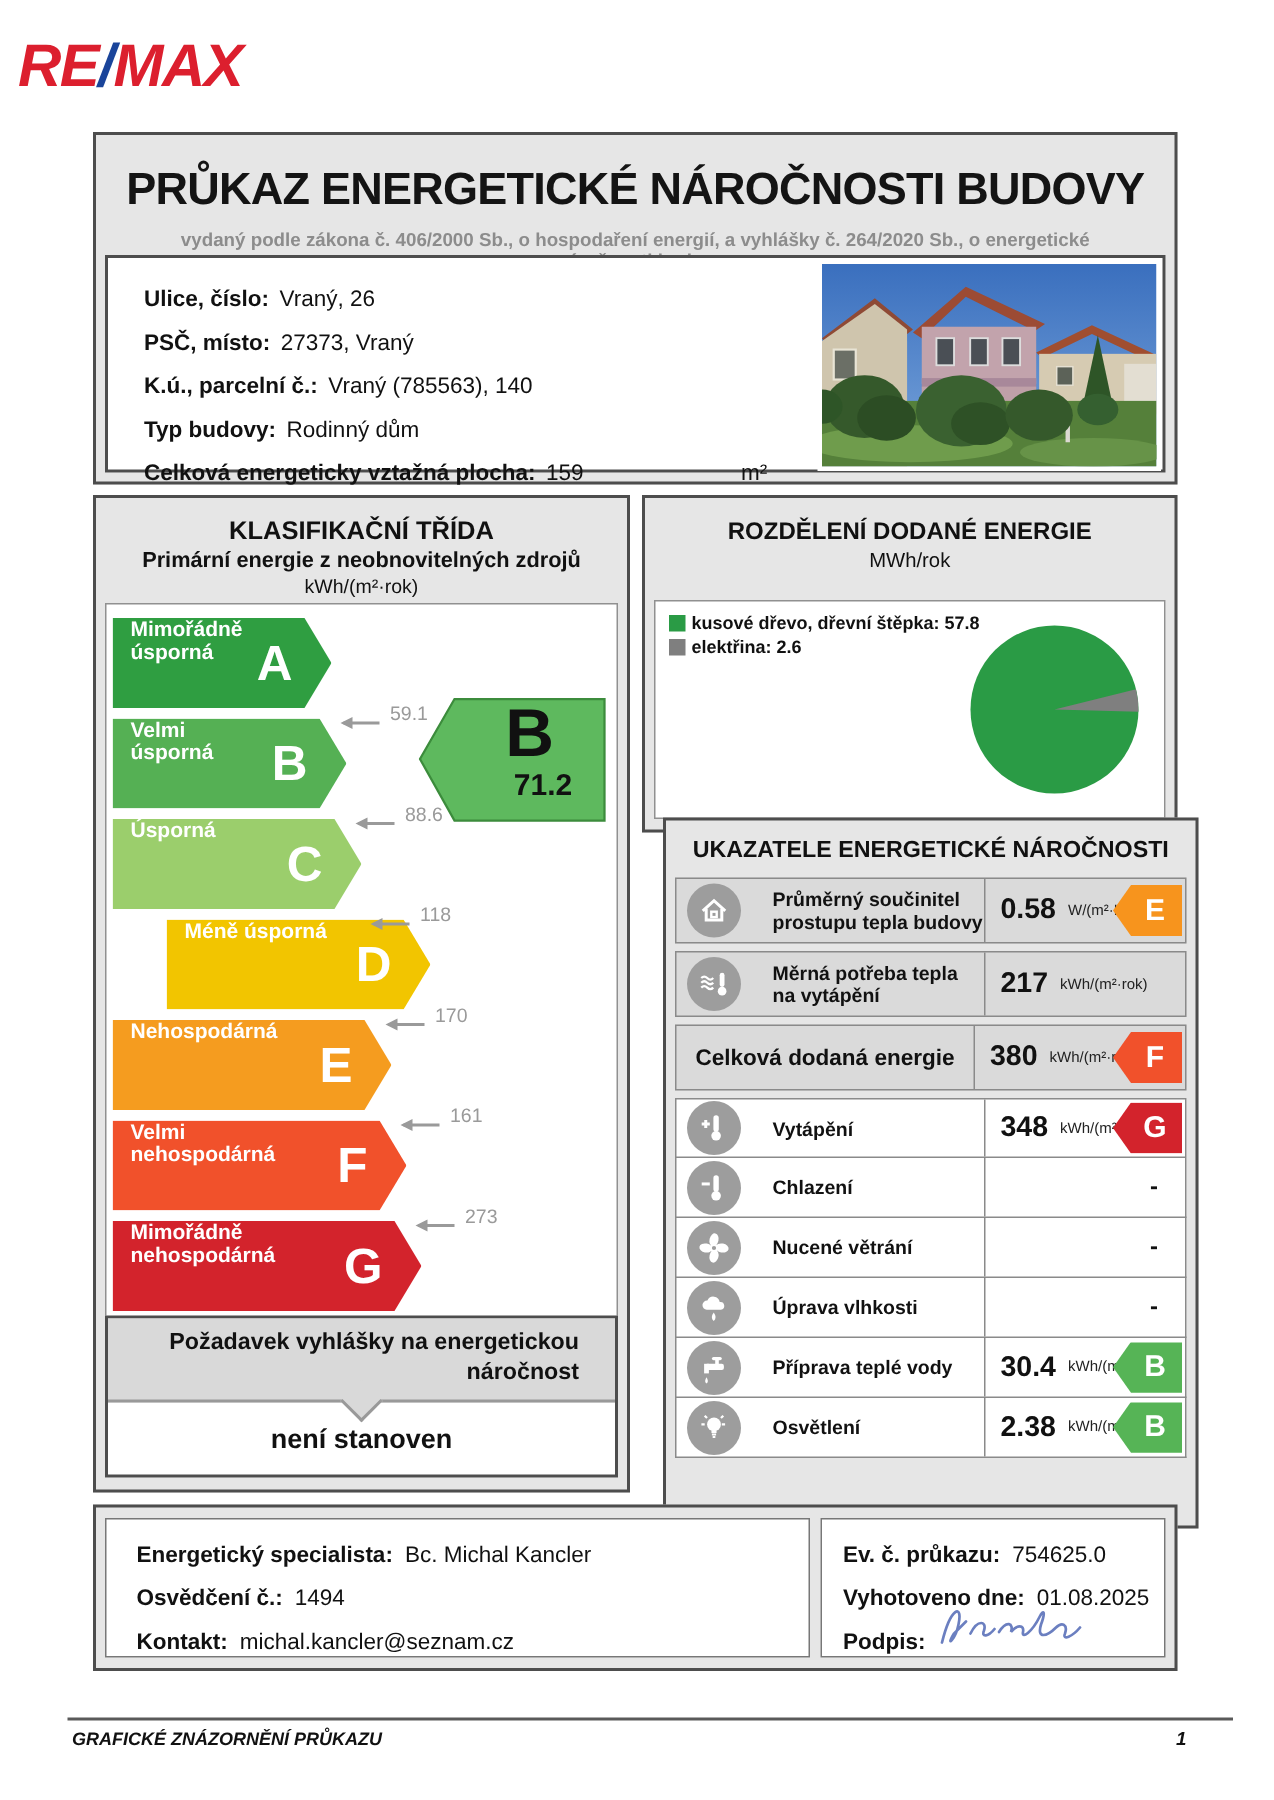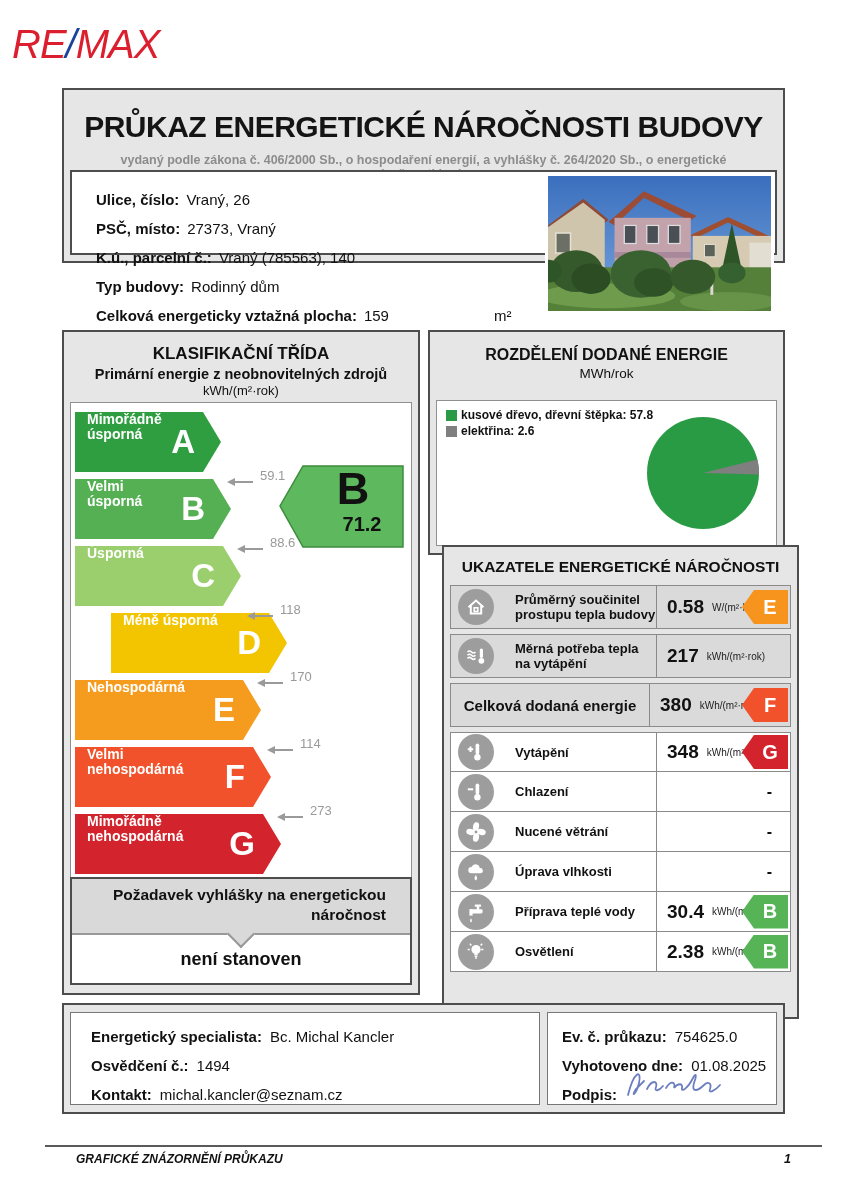--- a/index.html
+++ b/index.html
@@ -1,23 +1,23 @@
 <!DOCTYPE html>
 <html><head>
 <meta charset="utf-8">
 <style>
   html,body{margin:0;padding:0;background:#fff}
   body{width:849px;height:1200px;position:relative;font-family:"Liberation Sans",sans-serif;color:#111;overflow:hidden}
   .panel{position:absolute;background:#e6e6e6;border:2px solid #4d4d4d;box-sizing:border-box}
   
-  #logo{position:absolute;left:12px;top:22px;font-size:40px;font-weight:normal;font-style:italic;letter-spacing:-1px}
+  #logo{position:absolute;left:12px;top:22px;font-size:40px;font-weight:bold;font-style:italic;letter-spacing:-1px}
   #logo .red{color:#dc1f2e}
   #logo .blue{color:#1a449a}
   
-  #hdr{left:62px;top:88px;width:723px;height:175px}
+  #hdr{left:62px;top:88px;width:723px;height:235px}
   .hdr-title{margin-top:20px;text-align:center;font-size:30px;font-weight:bold;letter-spacing:-.5px;color:#141414}
   .hdr-sub{margin-top:9px;text-align:center;font-size:12.5px;font-weight:bold;color:#8c8c8c;padding:0 30px}
   #bld{position:absolute;left:6px;right:6px;top:80px;bottom:6px;background:#fff;border:2px solid #4d4d4d;box-sizing:border-box}
   #bld-lines{padding-top:13px;padding-left:24px;font-size:15px}
   .bld-row{height:29px;line-height:29px;position:relative;white-space:nowrap}
   .bld-row b{margin-right:7px}
   .bld-unit{position:absolute;left:398px;top:0}
   #photo-frame{position:absolute;top:1px;right:1px;width:229px;height:141px;background:#fff;padding:3px;box-sizing:border-box}
   #photo-frame svg{display:block;width:100%;height:100%}
   
@@ -67,21 +67,21 @@
   .icon-circle{width:36px;height:36px;border-radius:50%;background:#9d9d9d;flex:0 0 36px;display:flex;align-items:center;justify-content:center}
   
   #foot{left:62px;top:1003px;width:723px;height:111px}
   #foot-left{position:absolute;left:6px;top:7px;bottom:7px;width:470px;background:#fff;border:1px solid #777;box-sizing:border-box;padding:9px 0 0 20px}
   #foot-right{position:absolute;left:483px;right:6px;top:7px;bottom:7px;background:#fff;border:1px solid #777;box-sizing:border-box;padding:9px 0 0 14px;overflow:hidden}
   .f-row{height:29px;line-height:29px;font-size:15px;white-space:nowrap}
   .f-row b{margin-right:8px}
   #sig{position:absolute;left:72px;top:48px}
   
   #pf-line{position:absolute;left:45px;right:27px;top:1145px;border-top:2px solid #5a5a5a}
-  #pf-label{position:absolute;left:76px;top:1152px;font-size:12px;font-weight:bold;font-style:italic}
+  #pf-label{position:absolute;left:48px;top:1152px;font-size:12px;font-weight:bold;font-style:italic}
   #pf-page{position:absolute;right:58px;top:1152px;font-size:12.5px;font-weight:bold;font-style:italic}
 </style>
 </head>
 <body>
 
 <div id="logo">
   <span class="red">RE</span><span class="blue">/</span><span class="red">MAX</span>
 </div>
 
 <div id="hdr" class="panel">
@@ -183,21 +183,21 @@
             <span>170</span>
           </div>
         </div>
         <div class="crow">
           <div class="carrow" style="width: 186px; background: rgb(245, 156, 31);">
             <div class="clabel">Nehospodárná</div>
             <div class="cletter">E</div>
           </div>
           <div class="thr" style="left: 194px;">
             <span class="thr-arrow"></span>
-            <span>114</span>
+            <span>161</span>
           </div>
         </div>
         <div class="crow">
           <div class="carrow" style="width: 196px; background: rgb(241, 81, 43);">
             <div class="clabel">Velmi nehospodárná</div>
             <div class="cletter">F</div>
           </div>
           <div class="thr" style="left: 204px;">
             <span class="thr-arrow"></span>
             <span>273</span>

